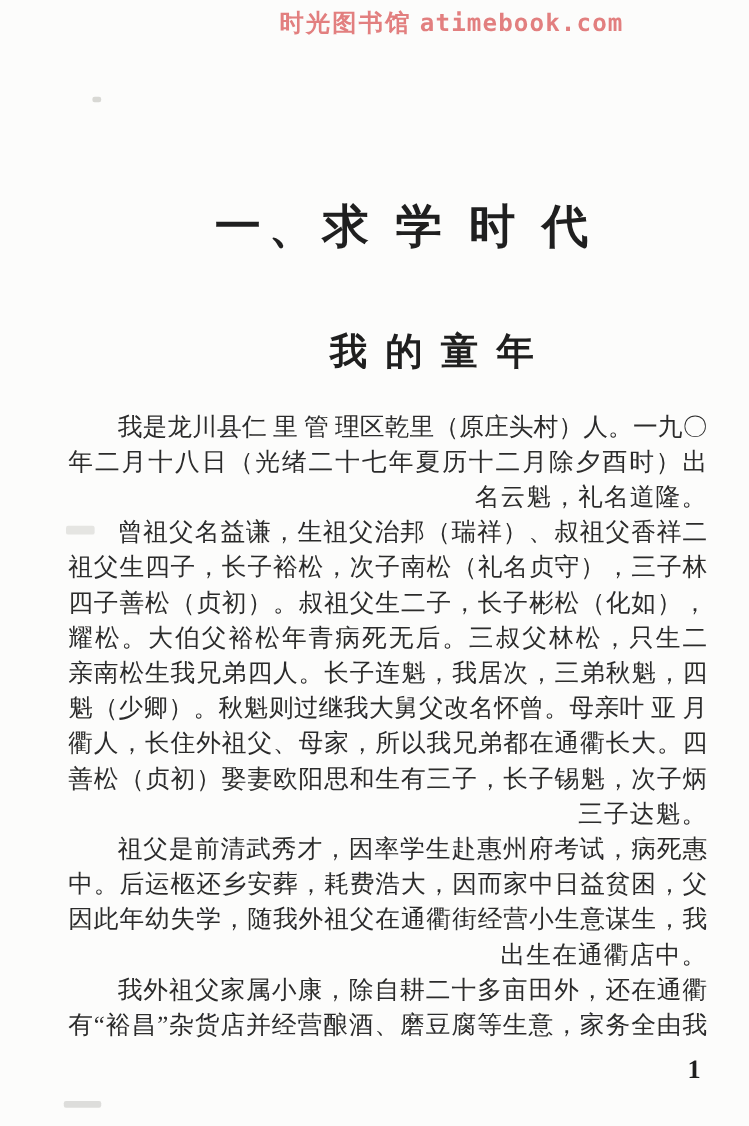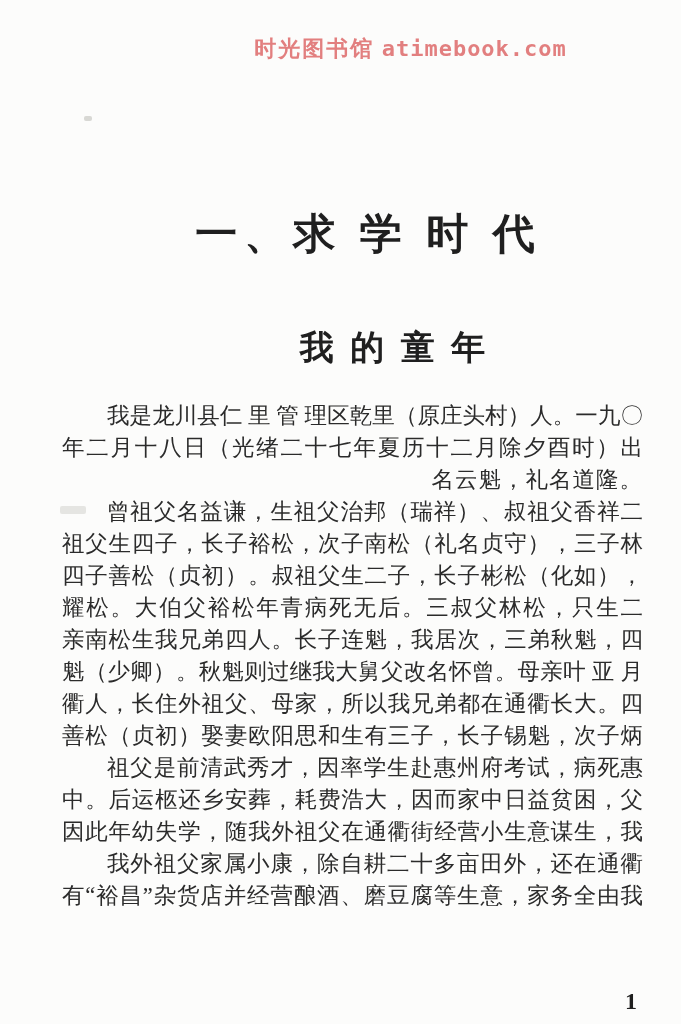--- a/index.html
+++ b/index.html
@@ -11,21 +11,20 @@
     height: 1024px;
     position: relative;
     background: #fcfcfb;
     overflow: hidden;
     font-family: "Liberation Serif", "DejaVu Serif", serif;
     color: #262626;
   }
   .page {
     position: absolute;
     inset: 0;
-    margin-top: 28px;
   }
   .watermark {
     position: absolute;
     top: 6px;
     left: 0;
     width: 100%;
     text-align: center;
     transform: translateX(70px);
     font-size: 22px;
     font-weight: bold;
@@ -129,23 +128,25 @@
     <div class="line fill">年二月十八日（光绪二十七年夏历十二月除夕酉时）出生。家</div>
     <div class="line end">名云魁，礼名道隆。</div>
     <div class="line fill indent">曾祖父名益谦，生祖父治邦（瑞祥）、叔祖父香祥二人。</div>
     <div class="line fill">祖父生四子，长子裕松，次子南松（礼名贞守），三子林松，</div>
     <div class="line fill">四子善松（贞初）。叔祖父生二子，长子彬松（化如），次子</div>
     <div class="line fill">耀松。大伯父裕松年青病死无后。三叔父林松，只生二女。父</div>
     <div class="line fill">亲南松生我兄弟四人。长子连魁，我居次，三弟秋魁，四弟经</div>
     <div class="line fill">魁（少卿）。秋魁则过继我大舅父改名怀曾。母亲叶 亚 月 通</div>
     <div class="line fill">衢人，长住外祖父、母家，所以我兄弟都在通衢长大。四叔父</div>
     <div class="line fill">善松（贞初）娶妻欧阳思和生有三子，长子锡魁，次子炳魁，</div>
+    <div class="line end">三子达魁。</div>
     <div class="line fill indent">祖父是前清武秀才，因率学生赴惠州府考试，病死惠州寓</div>
     <div class="line fill">中。后运柩还乡安葬，耗费浩大，因而家中日益贫困，父亲也</div>
     <div class="line fill">因此年幼失学，随我外祖父在通衢街经营小生意谋生，我就是</div>
+    <div class="line end">出生在通衢店中。</div>
     <div class="line fill indent">我外祖父家属小康，除自耕二十多亩田外，还在通衢街开</div>
     <div class="line fill">有“裕昌”杂货店并经营酿酒、磨豆腐等生意，家务全由我母</div>
   </div>
 
   <div class="page-number">1</div>
 
   <div class="scan-artifact artifact-1"></div>
   <div class="scan-artifact artifact-2"></div>
   <div class="scan-artifact artifact-3"></div>
 

